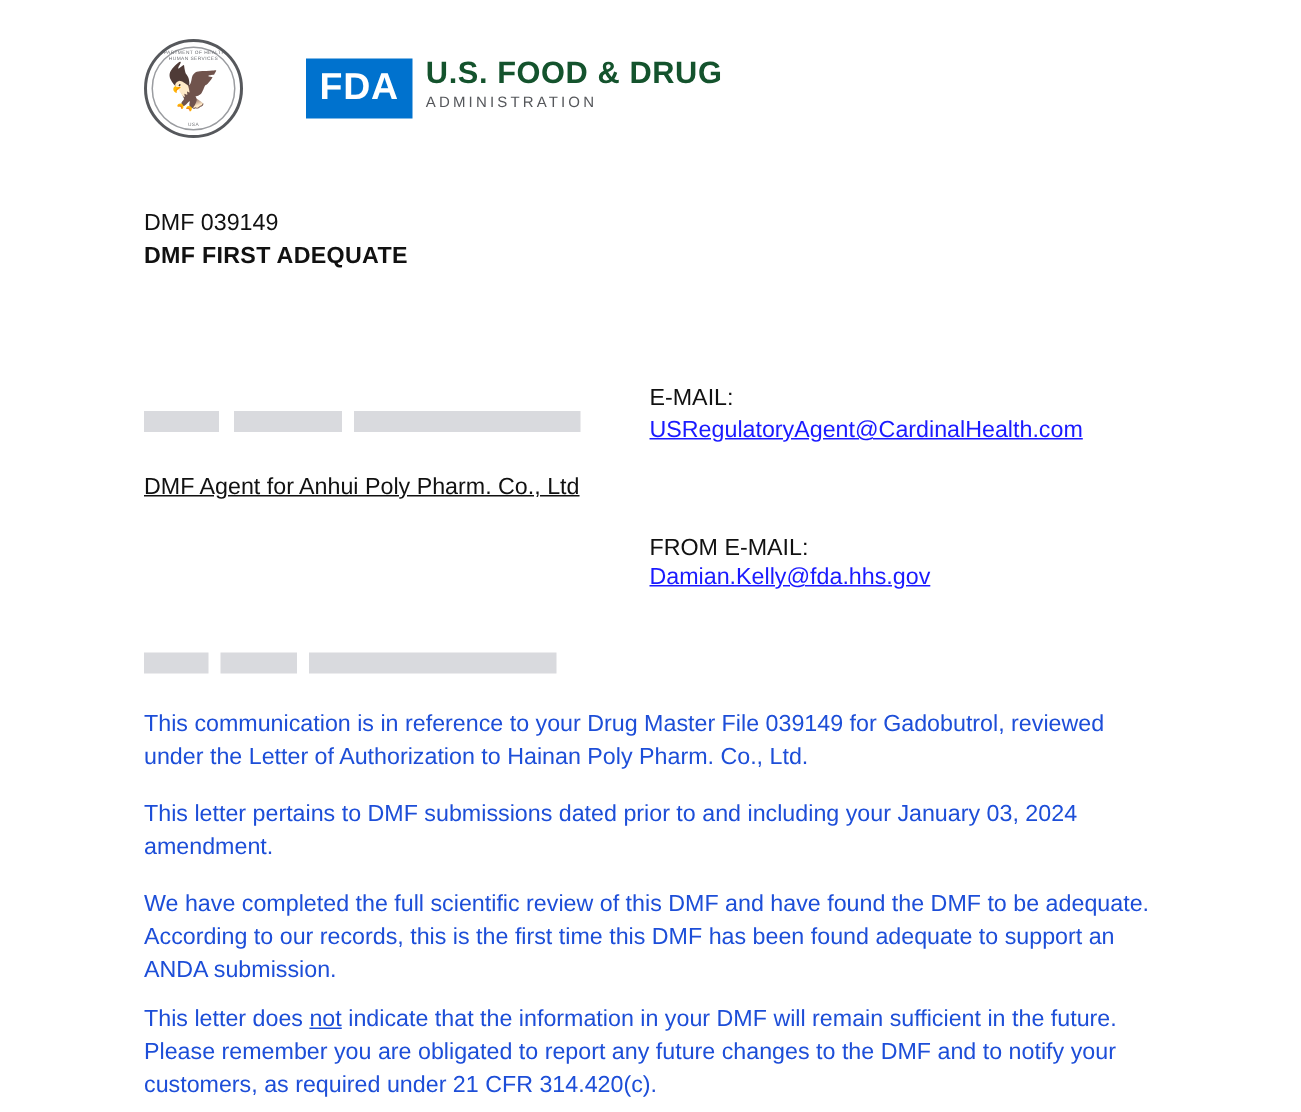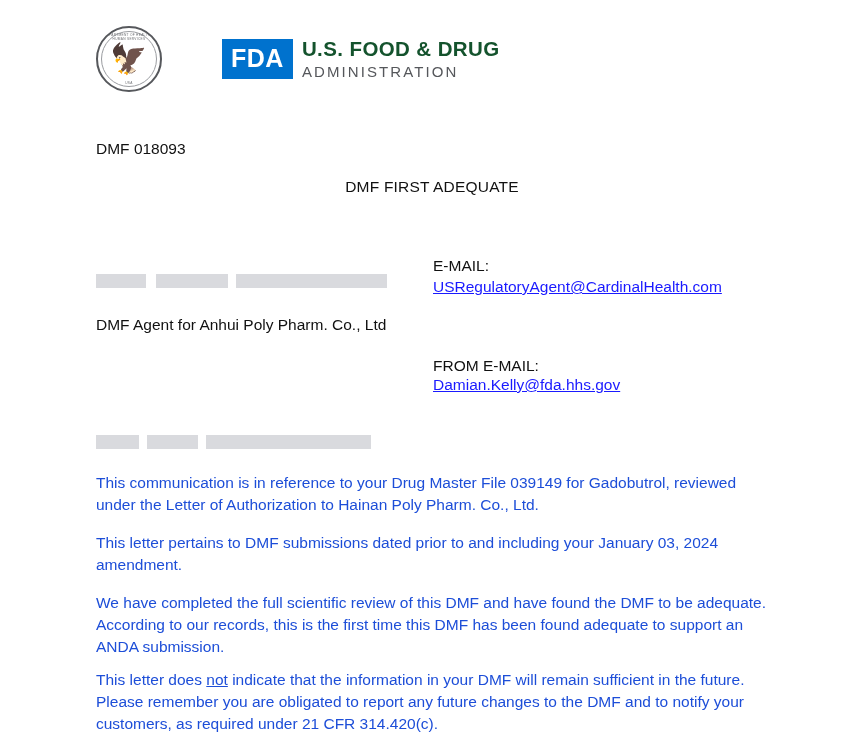--- a/index.html
+++ b/index.html
@@ -65,21 +65,21 @@
     letter-spacing: .3px;
     color: #6c6e72;
     font-family: "Liberation Sans", sans-serif;
   }
   .hhs-seal .micro.top { top: 5px; }
   .hhs-seal .micro.bottom { bottom: 5px; }
 
   .fda-block {
     display: flex;
     align-items: flex-start;
-    margin-left: 28px;
+    margin-left: 10px;
     padding-left: 32px;
   }
   .fda-badge {
     background: #0072ce;
     color: #ffffff;
     font-weight: bold;
     font-size: 25px;
     letter-spacing: 0.5px;
     padding: 7px 9px 8px 9px;
     line-height: 1;
@@ -91,53 +91,54 @@
   }
   .fda-words .line1 {
     color: #14532d;
     font-weight: bold;
     font-size: 20.5px;
     letter-spacing: 0.4px;
     white-space: nowrap;
   }
   .fda-words .line2 {
     color: #55575b;
-    font-size: 15px;
+    font-size: 10px;
     letter-spacing: 2.1px;
     margin-top: 4px;
     white-space: nowrap;
   }
 
   
   .doc-text {
     position: absolute;
     font-size: 15.5px;
     line-height: 21px;
     color: #111111;
   }
   .dmf-number {
     left: 96px;
     top: 138px;
   }
   .doc-title {
     left: 96px;
-    top: 176px;
+    top: 160px;
     width: 672px;
-    text-align: center;
-    font-weight: normal;
+    text-align: left;
+    font-weight: bold;
     letter-spacing: 0.2px;
   }
   .to-line {
     left: 96px;
     top: 236px;
   }
   .agent-line {
     left: 96px;
     top: 314px;
     width: 310px;
+    text-decoration: underline;
   }
   .from-line {
     left: 96px;
     top: 375px;
   }
 
   .email-label {
     left: 433px;
     top: 255px;
   }
@@ -202,21 +203,21 @@
     </div>
     <div class="fda-block">
       <div class="fda-badge">FDA</div>
       <div class="fda-words">
         <div class="line1">U.S. FOOD &amp; DRUG</div>
         <div class="line2">ADMINISTRATION</div>
       </div>
     </div>
   </div>
 
-  <div class="doc-text dmf-number">DMF 018093</div>
+  <div class="doc-text dmf-number">DMF 039149</div>
 
   <div class="doc-text doc-title">DMF FIRST ADEQUATE</div>
 
 
   <div class="redaction r1a"></div>
   <div class="redaction r1b"></div>
   <div class="redaction r1c"></div>
 
   <div class="doc-text agent-line">DMF Agent for Anhui Poly Pharm. Co., Ltd</div>
 

